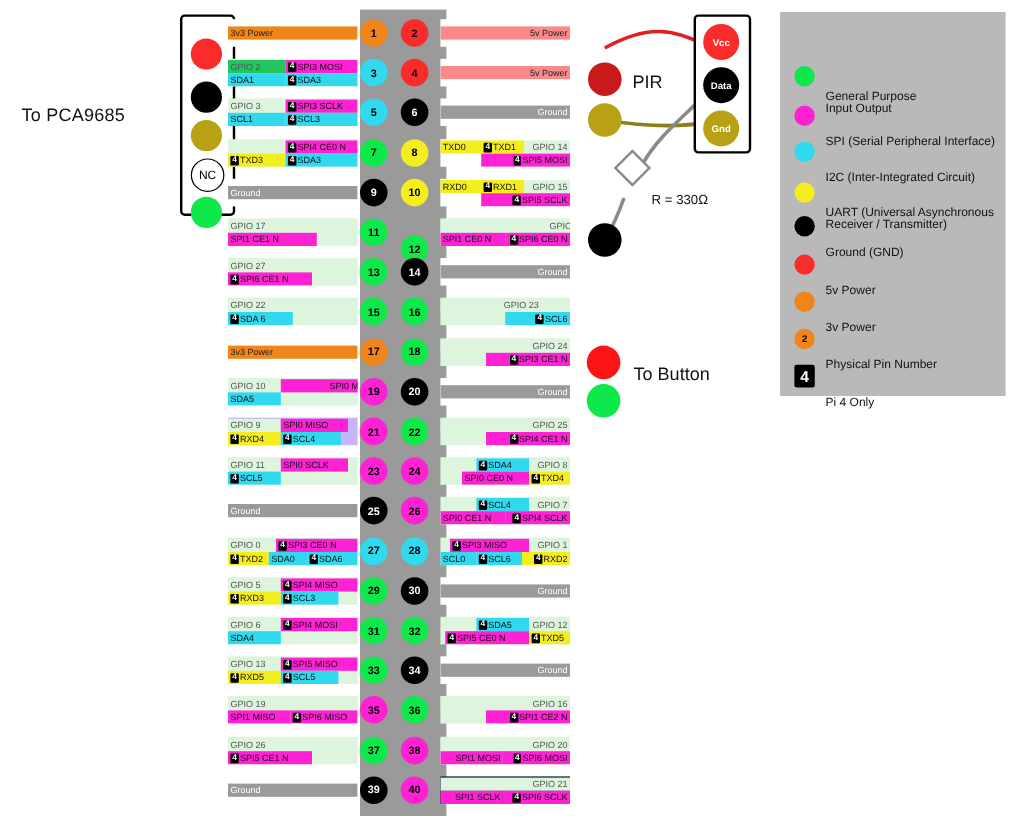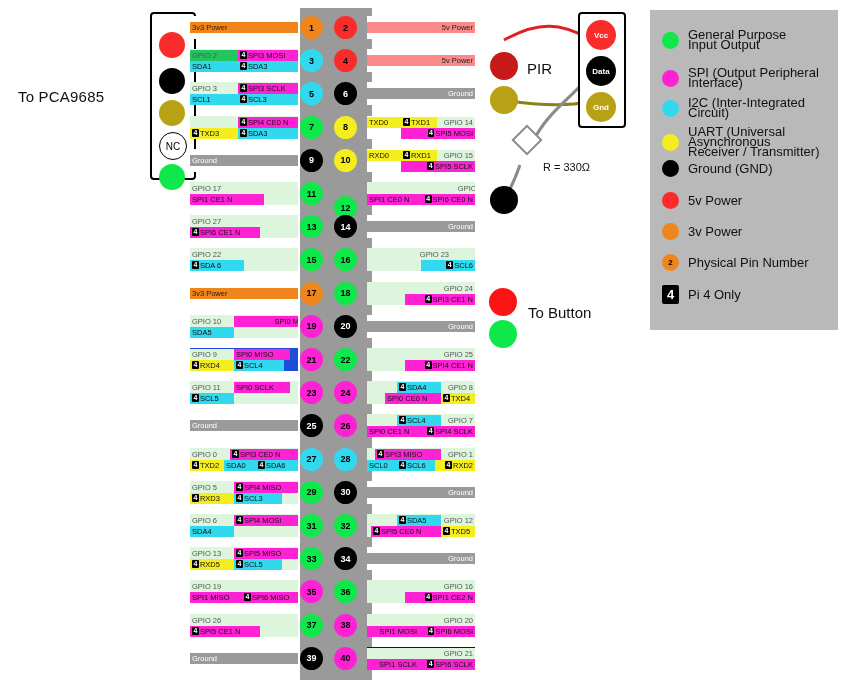--- a/index.html
+++ b/index.html
@@ -36,21 +36,21 @@
   .pir-text{font-size:15px;color:#111;}
   .res-label{font-size:11px;color:#111;}
 
   
   .btn-text{font-size:15px;color:#111;}
 
   
   .legend{left:650px;top:10px;width:188px;height:320px;background:#b9b9b9;}
   .leg-row{position:absolute;left:12px;display:flex;align-items:center;}
   .leg-dot{width:17px;height:17px;border-radius:50%;flex:0 0 auto;}
-  .leg-txt{margin-left:9px;font-size:13px;color:#111;line-height:10px;}
+  .leg-txt{margin-left:9px;font-size:10px;color:#111;line-height:10px;margin-top:46px;}
   .leg-num{width:17px;height:17px;border-radius:50%;background:#f0861b;display:flex;align-items:center;justify-content:center;font-size:8px;font-weight:bold;color:#000;}
   .leg-pi4{width:17px;height:19px;background:#000;color:#fff;display:flex;align-items:center;justify-content:center;font-size:13px;font-weight:bold;border-radius:2px;}
   svg{overflow:visible;}
 </style>
 </head>
 <body>
 
 <div class="root">
 
   <div class="abs pca-label">To PCA9685</div>
@@ -224,21 +224,21 @@
           <div class="pinnum left" style="background:#ff22d5;">19</div>
         </div>
         <div class="row" style="top:306.8px;">
           <div class="cellL" style="background:transparent;"></div>
           <div class="cellR" style="background:#ffffff;">
             <div class="seg" style="left:0px;top:6px;width:108px;background:#9a9a9a;color:#fff;text-align:right;">Ground</div>
           </div>
           <div class="pinnum right dark" style="background:#000000;">20</div>
         </div>
         <div class="row" style="top:340px;">
-          <div class="cellL" style="background:#1d4ed8;">
+          <div class="cellL" style="background:#c4b5fd;">
             <div class="seg" style="left:0px;top:1px;width:44px;background:#ddf4dd;color:#555;text-align:left;">GPIO 9</div>
             <div class="seg" style="left:44px;top:1px;width:56px;background:#ff22d5;color:#111;text-align:left;">SPI0 MISO</div>
             <div class="seg" style="left:0px;top:12px;width:44px;background:#f5ee1e;color:#111;text-align:left;"><span class="pi4">4</span>RXD4</div>
             <div class="seg" style="left:44px;top:12px;width:50px;background:#31d9ee;color:#111;text-align:left;"><span class="pi4">4</span>SCL4</div>
           </div>
           <div class="cellR" style="background:transparent;"></div>
           <div class="pinnum left" style="background:#ff22d5;">21</div>
         </div>
         <div class="row" style="top:340px;">
           <div class="cellL" style="background:transparent;"></div>
@@ -444,21 +444,21 @@
   <div class="abs btn-text" style="left:528px;top:304px;">To Button</div>
 
   <div class="abs legend">
     <div id="legend-rows">
         <div class="leg-row" style="top:20px;">
           <div class="leg-dot" style="background:#0fe84a;"></div>
           <div class="leg-txt">General Purpose<br>Input Output</div>
         </div>
         <div class="leg-row" style="top:58px;">
           <div class="leg-dot" style="background:#ff22d5;"></div>
-          <div class="leg-txt">SPI (Output Peripheral Interface)</div>
+          <div class="leg-txt">SPI (Serial Peripheral Interface)</div>
         </div>
         <div class="leg-row" style="top:88px;">
           <div class="leg-dot" style="background:#31d9ee;"></div>
           <div class="leg-txt">I2C (Inter-Integrated Circuit)</div>
         </div>
         <div class="leg-row" style="top:117px;">
           <div class="leg-dot" style="background:#f5ee1e;"></div>
           <div class="leg-txt">UART (Universal Asynchronous<br>Receiver / Transmitter)</div>
         </div>
         <div class="leg-row" style="top:150px;">

